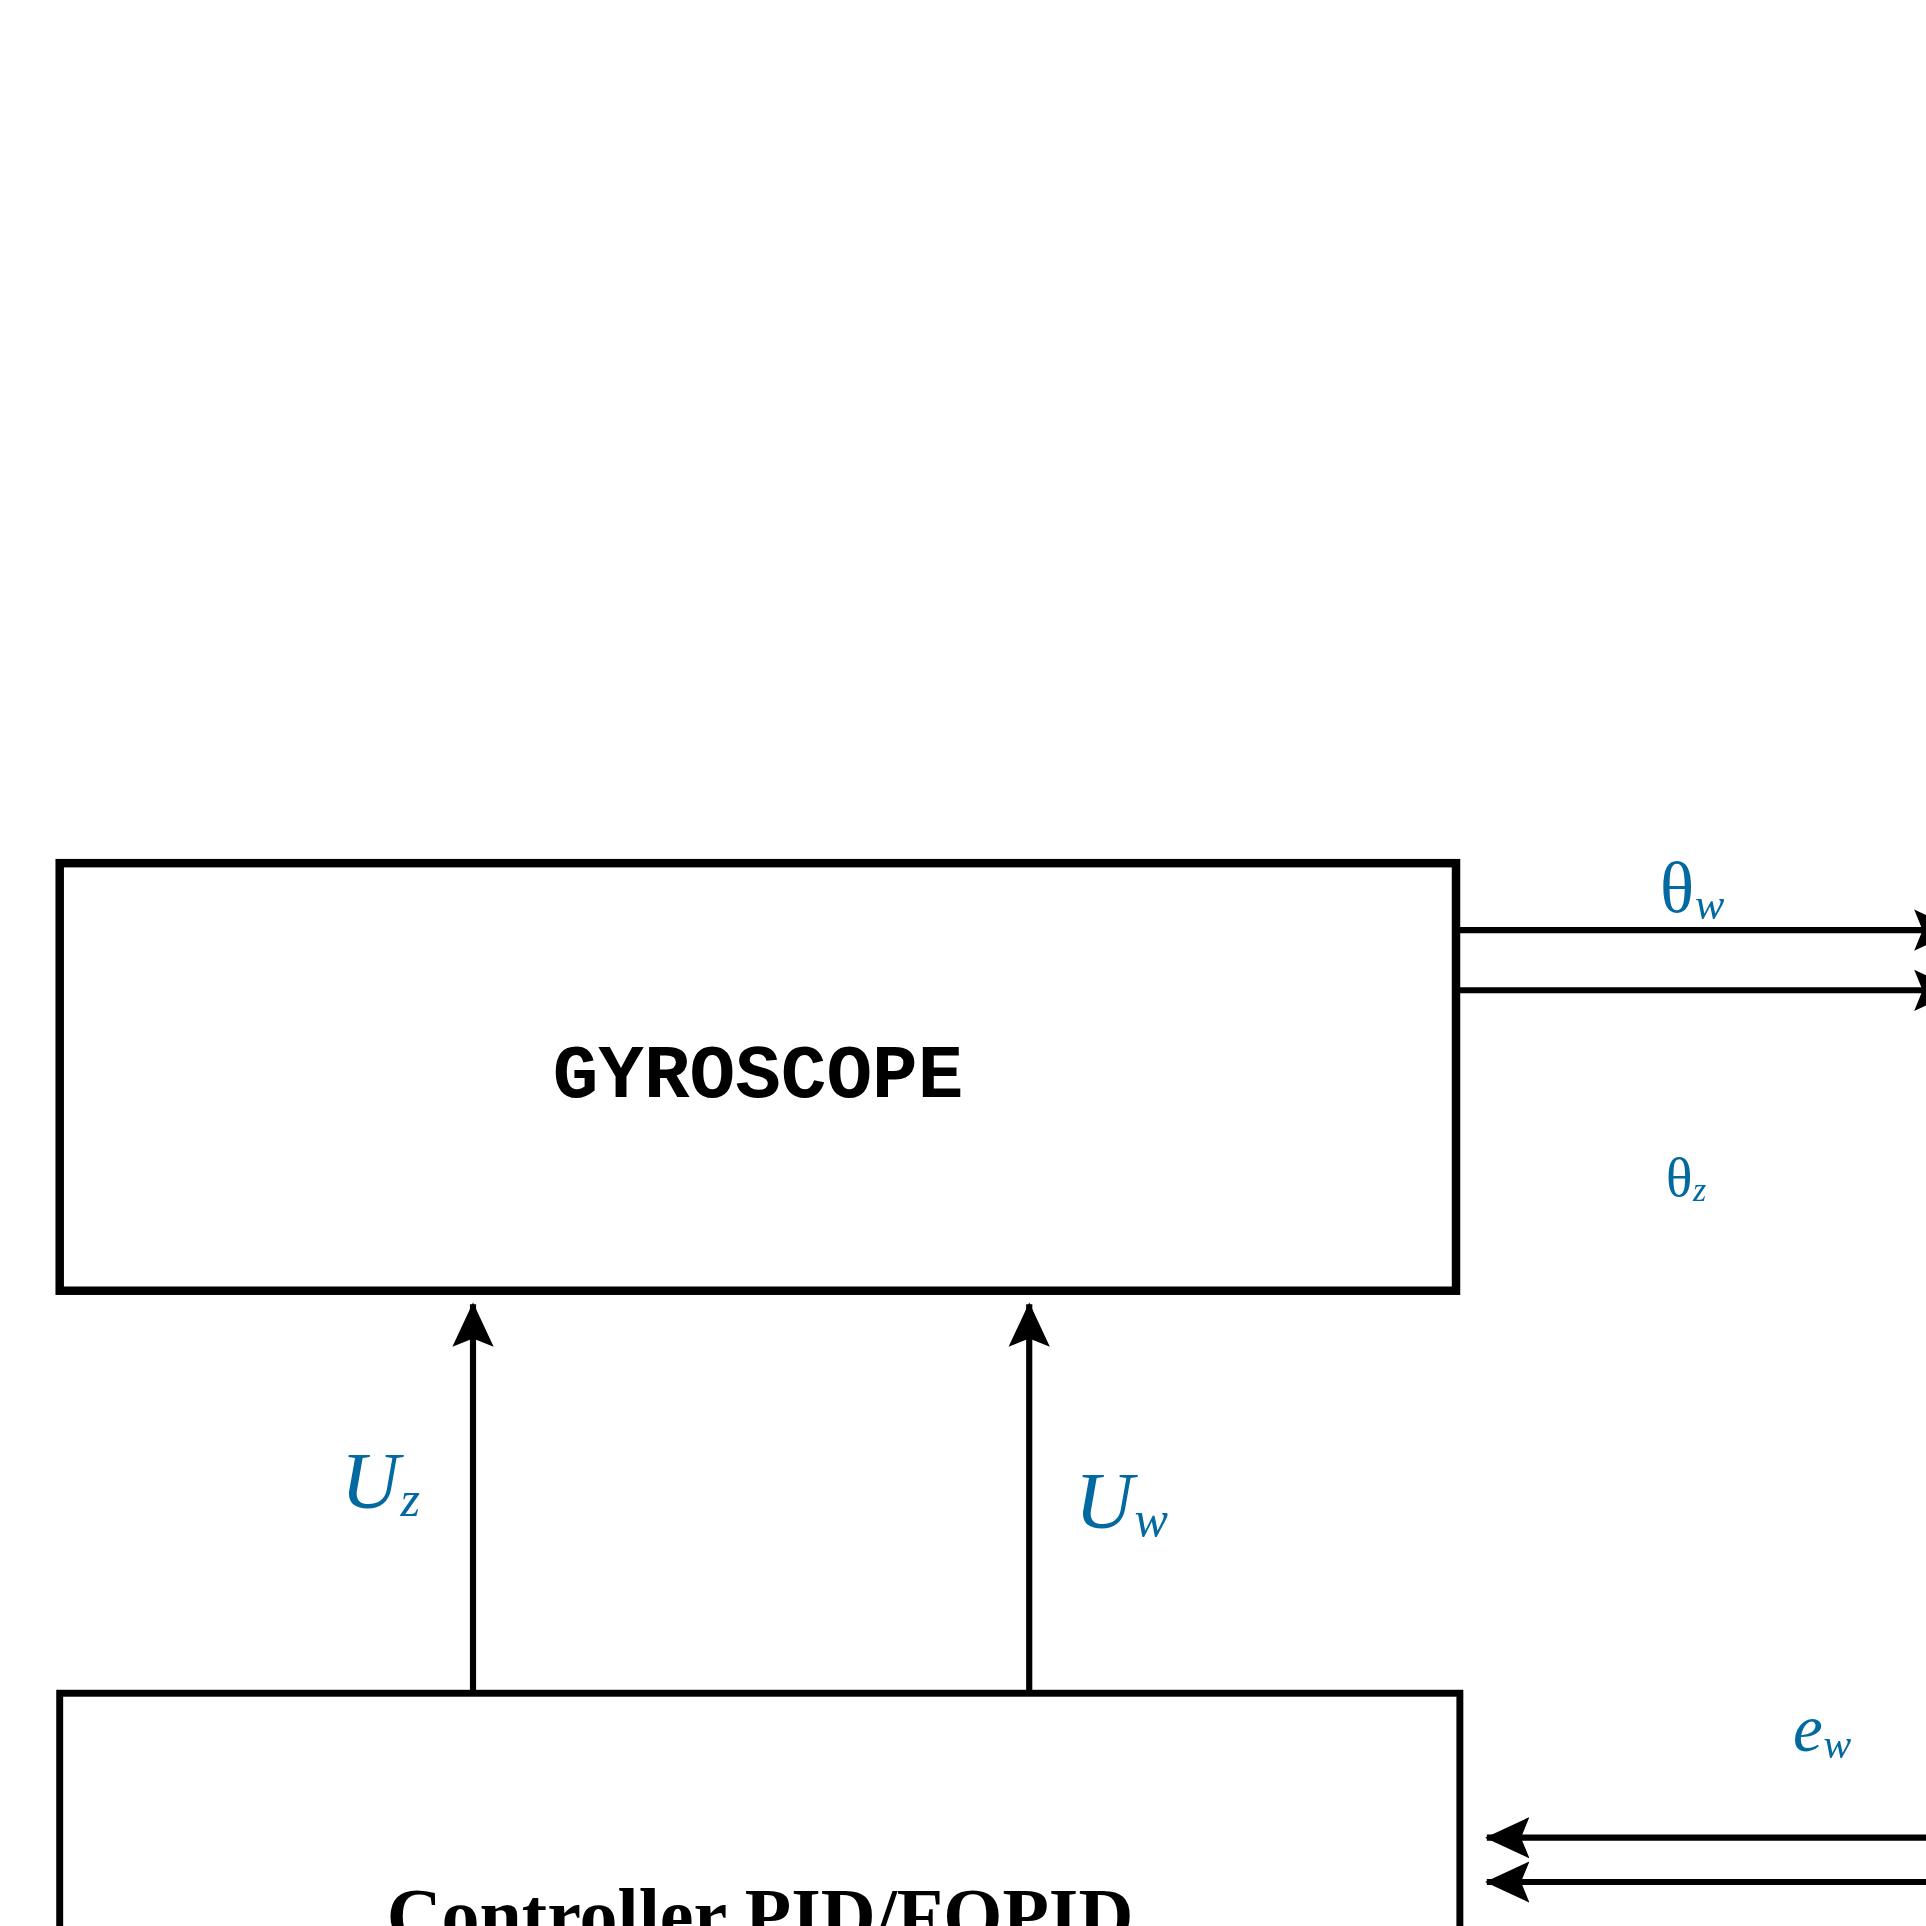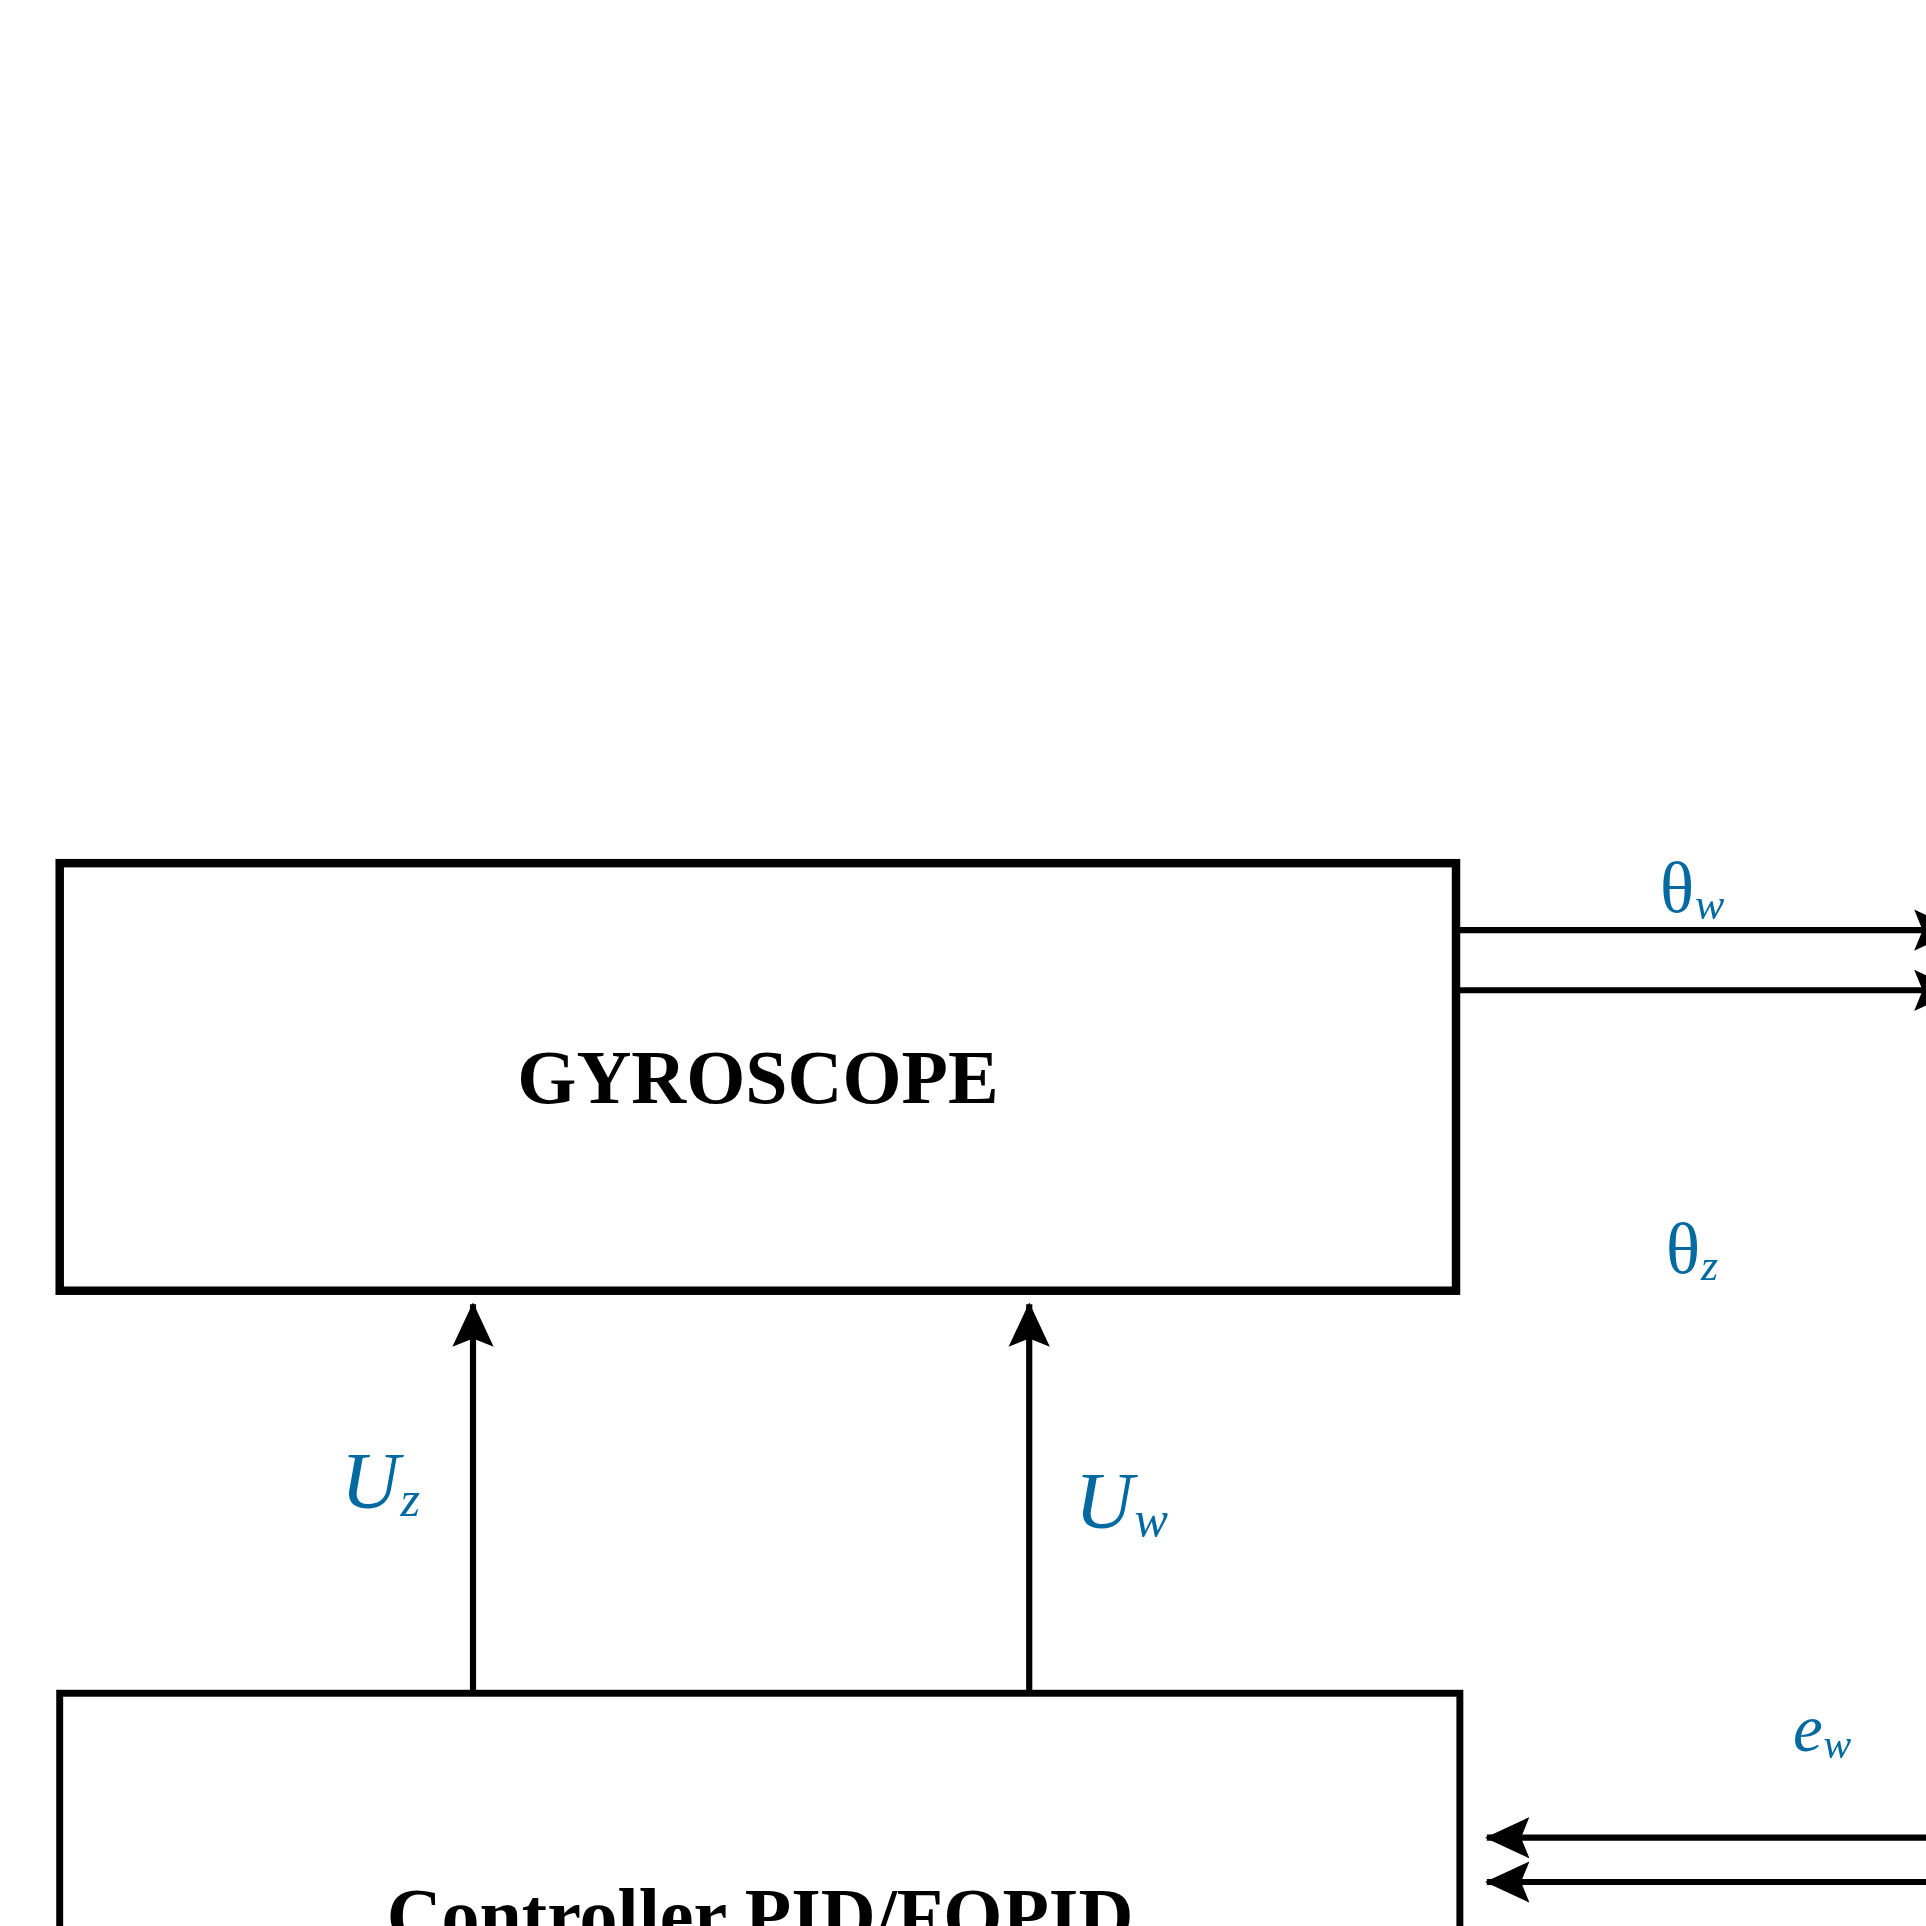--- a/index.html
+++ b/index.html
@@ -89,33 +89,33 @@
     <path d="M 1228 4395 L 1228 3385" fill="none" stroke="#000000" stroke-width="16" marker-end="url(#arrow-solid)"></path>
 
     <path d="M 2672 4395 L 2672 3385" fill="none" stroke="#000000" stroke-width="16" marker-end="url(#arrow-solid)"></path>
 
     <path d="M 5562 3367 L 5562 4770 L 3860 4770" fill="none" stroke="#000000" stroke-width="16" marker-end="url(#arrow-solid)"></path>
 
     <path d="M 6552 3367 L 6552 4885 L 3860 4885" fill="none" stroke="#000000" stroke-width="16" marker-end="url(#arrow-solid)"></path>
 
   </svg>
 
-  <div class="block-label bold" style="left:60px; top:863px; width:1396px; height:428px; font-size:76px;">
+  <div class="block-label bold" style="left:60px; top:863px; width:1396px; height:428px; font-size:76px;font-family:Liberation Mono, monospace;">
     <span>GYROSCOPE</span>
   </div>
 
   <div class="block-label bold" style="left:60px; top:1693px; width:1400px; height:445px; font-size:76px;">
     <span>Controller PID/FOPID</span>
   </div>
 
   <div class="signal-label" style="left:1660px; top:853px; font-size:71px;">
     <span class="base">θ</span><sub>w</sub>
   </div>
 
-  <div class="signal-label" style="left:1666px; top:1214px; font-size:71px;">
+  <div class="signal-label" style="left:1666px; top:1150px; font-size:55px;">
     <span class="base">θ</span><sub>z</sub>
   </div>
 
   <div class="signal-label" style="left:297px; top:1441px; font-size:81px;margin-left:44px;">
     <span class="base-it">U</span><sub>z</sub>
   </div>
 
   <div class="signal-label" style="left:1075px; top:1441px; font-size:81px;margin-top:20px;">
     <span class="base-it">U</span><sub>w</sub>
   </div>

